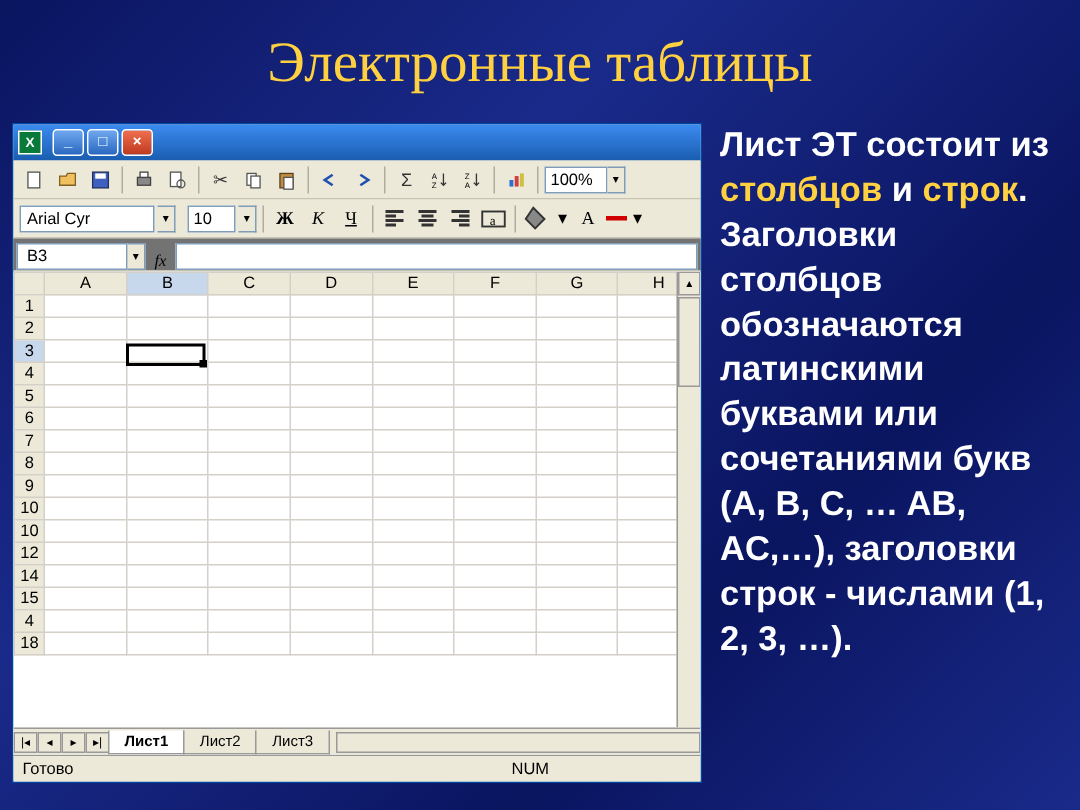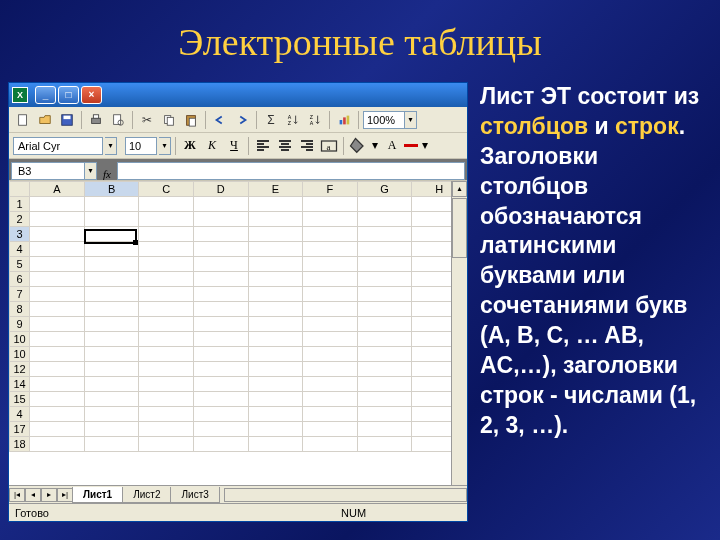--- a/index.html
+++ b/index.html
@@ -569,31 +569,20 @@
                 <td></td>
                 <td></td>
                 <td></td>
                 <td></td>
                 <td></td>
                 <td></td>
                 <td></td>
                 <td></td>
               </tr>
           <tr>
-                <th class="rowh">17</th>
-                <td></td>
-                <td></td>
-                <td></td>
-                <td></td>
-                <td></td>
-                <td></td>
-                <td></td>
-                <td></td>
-              </tr>
-          <tr>
                 <th class="rowh">18</th>
                 <td></td>
                 <td></td>
                 <td></td>
                 <td></td>
                 <td></td>
                 <td></td>
                 <td></td>
                 <td></td>
               </tr>

